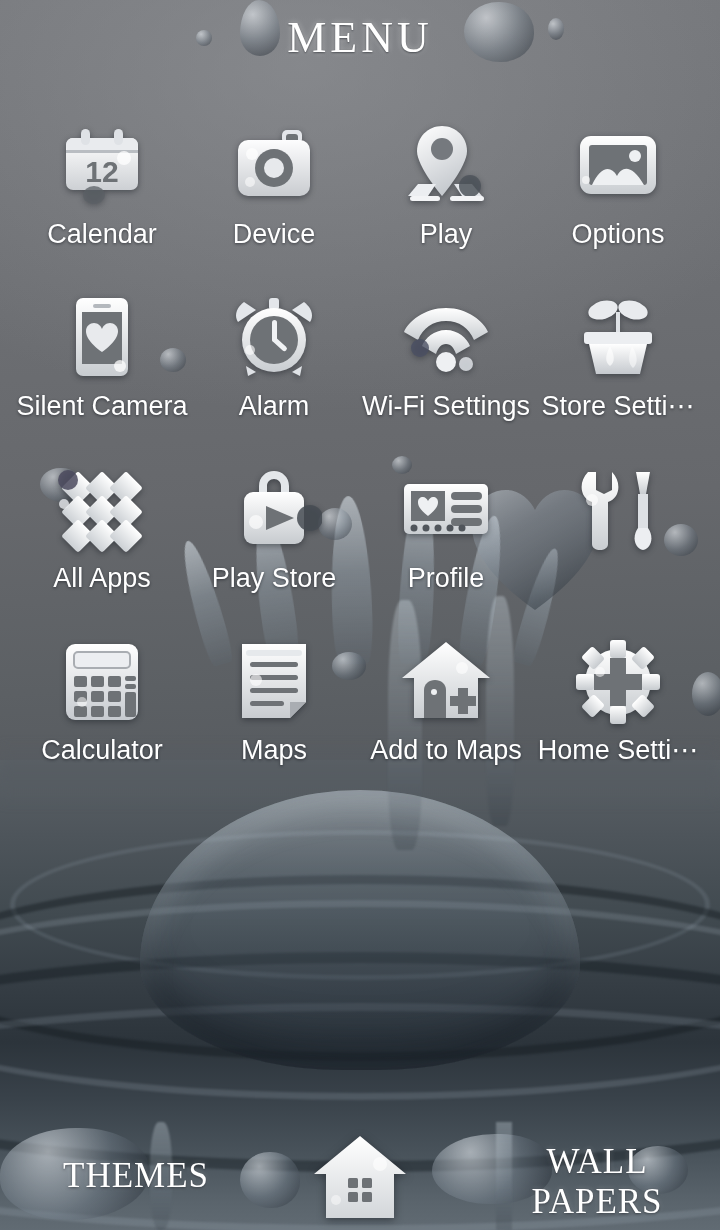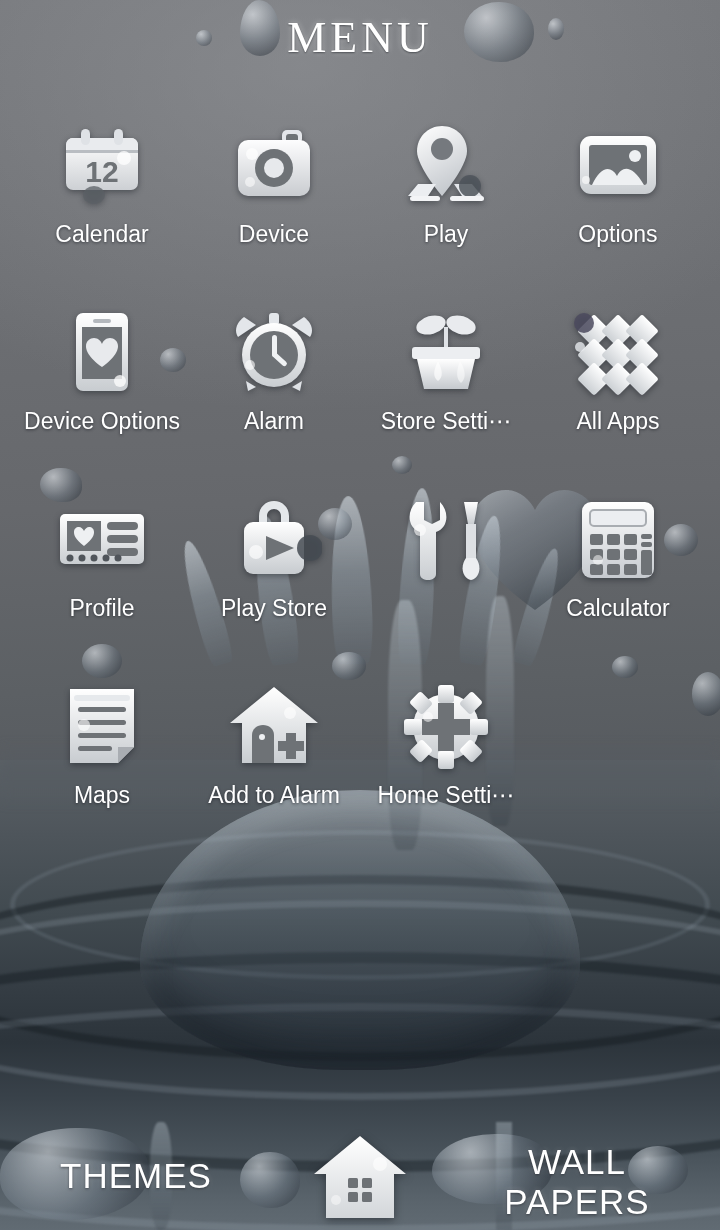--- a/index.html
+++ b/index.html
@@ -88,48 +88,48 @@
     font-size: 44px; line-height: 56px; letter-spacing: 4px;
     color: #ffffff;
     text-shadow: 0 1px 2px rgba(20,24,30,.55), 0 0 6px rgba(255,255,255,.35);
   }
 
   .grid {
     position: absolute; left: 0; top: 108px; width: 720px;
     display: grid;
     grid-template-columns: repeat(4, 172px);
     justify-content: center;
-    row-gap: 15px;
+    row-gap: 0;
   }
   .cell {
     width: 172px; height: 172px;
     display: flex; flex-direction: column; align-items: center; justify-content: flex-start;
     padding-top: 8px;
   }
   .ic { width: 96px; height: 96px; position: relative; }
   .ic svg { width: 96px; height: 96px; display: block;
             filter: drop-shadow(0 2px 3px rgba(18,22,28,.45)); }
   .lbl {
     margin-top: 8px;
-    font-size: 23px; line-height: 28px; color: #ffffff;
+    font-size: 27px; line-height: 28px; color: #ffffff;
     white-space: nowrap;
     text-shadow: 0 1px 3px rgba(18,22,28,.6);
   }
 
   
   .dock { position: absolute; left: 0; bottom: 0; width: 720px; height: 110px; }
   .dock-txt {
     position: absolute; bottom: 14px;
-    font-family: Liberation Sans, sans-serif;
+    font-family: Liberation Serif, serif;
     color: #ffffff;
     text-shadow: 0 1px 3px rgba(16,20,26,.6), 0 0 5px rgba(255,255,255,.25);
   }
   .themes { left: 30px; bottom: 34px; width: 212px; text-align: center;
             font-size: 35px; line-height: 40px; letter-spacing: 1px; }
-  .walls  { right: 28px; bottom: 8px; width: 230px; text-align: center;
+  .walls  { right: 8px; bottom: 8px; width: 230px; text-align: center;
             font-size: 35px; line-height: 40px; letter-spacing: 1px; }
   .home-btn { position: absolute; left: 310px; bottom: 8px; width: 100px; height: 92px; }
   .home-btn svg { width: 100px; height: 92px; display: block;
                   filter: drop-shadow(0 2px 4px rgba(16,20,26,.5)); }
 </style>
 </head>
 <body>
 
 <div id="bg">
   <div class="bg-sky"></div>
@@ -283,21 +283,21 @@
                 <stop offset="100%" stop-color="#c8ccd0"></stop>
               </linearGradient>
             </defs>
           <rect x="22" y="10" width="52" height="78" rx="7" fill="url(#g5)"></rect>
           <rect x="39" y="16" width="18" height="4" rx="2" fill="#b4b8bd"></rect>
           <rect x="28" y="24" width="40" height="52" fill="#6e7276"></rect>
           <path d="M48 64 C 34 54 32 47 32 43 C 32 38 36 35 40 35 C 44 35 47 38 48 41 C 49 38 52 35 56 35 C 60 35 64 38 64 43 C 64 47 62 54 48 64 Z" fill="#e8eaed"></path>
           <circle cx="66" cy="78" r="6" fill="#ffffff" opacity=".75"></circle>
         </svg>
       </div>
-      <div class="lbl">Device Options</div>
+      <div class="lbl">Silent Camera</div>
     </div>
 
     <div class="cell">
       <div class="ic">
         <svg viewBox="0 0 96 96">
           <defs>
               <linearGradient id="g6" x1="0" y1="0" x2="0" y2="1">
             <stop offset="0%" stop-color="#ffffff"></stop>
                 <stop offset="100%" stop-color="#c9cdd1"></stop>
               </linearGradient>
@@ -310,20 +310,38 @@
           <rect x="46" y="32" width="5" height="22" rx="2.5" fill="#f0f2f4"></rect>
           <rect x="46" y="50" width="5" height="18" rx="2.5" fill="#f0f2f4" transform="rotate(-48 48 52)"></rect>
           <path d="M20 78 L 30 84 L 22 88 Z" fill="#dfe2e6"></path>
           <path d="M76 78 L 66 84 L 74 88 Z" fill="#dfe2e6"></path>
           <circle cx="24" cy="62" r="5" fill="#ffffff" opacity=".6"></circle>
         </svg>
       </div>
       <div class="lbl">Alarm</div>
     </div>
 
+    <div class="cell">
+      <div class="ic">
+        <svg viewBox="0 0 96 96">
+          <defs>
+              <linearGradient id="g7" x1="0" y1="0" x2="0" y2="1">
+            <stop offset="0%" stop-color="#ffffff"></stop>
+                <stop offset="100%" stop-color="#c9cdd1"></stop>
+              </linearGradient>
+            </defs>
+          <path d="M48 20 C 26 20 10 34 6 44 L 20 52 C 25 40 35 33 48 33 C 61 33 71 40 76 52 L 90 44 C 86 34 70 20 48 20 Z" fill="url(#g7)"></path>
+          <path d="M48 42 C 36 42 27 50 24 58 L 38 66 C 40 60 43 56 48 56 C 53 56 56 60 58 66 L 72 58 C 69 50 60 42 48 42 Z" fill="url(#g7)"></path>
+          <circle cx="48" cy="74" r="10" fill="#eef0f2"></circle>
+          <circle cx="22" cy="60" r="9" fill="#4a4f63" opacity=".8"></circle>
+          <circle cx="68" cy="76" r="7" fill="#dfe3e8" opacity=".85"></circle>
+        </svg>
+      </div>
+      <div class="lbl">Wi-Fi Settings</div>
+    </div>
 
     <div class="cell">
       <div class="ic">
         <svg viewBox="0 0 96 96">
           <defs>
               <linearGradient id="g8" x1="0" y1="0" x2="0" y2="1">
             <stop offset="0%" stop-color="#ffffff"></stop>
                 <stop offset="100%" stop-color="#c5c9ce"></stop>
               </linearGradient>
             </defs>
@@ -364,58 +382,58 @@
           <circle cx="10" cy="44" r="5" fill="#e7eaee" opacity=".8"></circle>
         </svg>
       </div>
       <div class="lbl">All Apps</div>
     </div>
 
     <div class="cell">
       <div class="ic">
         <svg viewBox="0 0 96 96">
           <defs>
+              <linearGradient id="g10" x1="0" y1="0" x2="0" y2="1">
+            <stop offset="0%" stop-color="#ffffff"></stop>
+                <stop offset="100%" stop-color="#c7cbcf"></stop>
+              </linearGradient>
+            </defs>
+          <path d="M33 34 L 33 26 C 33 17 40 11 48 11 C 56 11 63 17 63 26 L 63 34 L 55 34 L 55 26 C 55 22 52 19 48 19 C 44 19 41 22 41 26 L 41 34 Z" fill="#e4e7ea"></path>
+          <rect x="18" y="32" width="60" height="52" rx="9" fill="url(#g10)"></rect>
+          <path d="M40 46 L 68 58 L 40 70 Z" fill="#6e7276"></path>
+          <circle cx="30" cy="62" r="7" fill="#ffffff" opacity=".65"></circle>
+          <circle cx="84" cy="58" r="13" fill="#454b52" opacity=".85"></circle>
+        </svg>
+      </div>
+      <div class="lbl">Play Store</div>
+    </div>
+
+    <div class="cell">
+      <div class="ic">
+        <svg viewBox="0 0 96 96">
+          <defs>
               <linearGradient id="g11" x1="0" y1="0" x2="0" y2="1">
             <stop offset="0%" stop-color="#ffffff"></stop>
                 <stop offset="100%" stop-color="#c9cdd1"></stop>
               </linearGradient>
             </defs>
           <rect x="6" y="24" width="84" height="50" rx="5" fill="url(#g11)"></rect>
           <rect x="13" y="31" width="34" height="30" fill="#6e7276"></rect>
           <path d="M30 56 C 21 49 20 45 20 42 C 20 39 22 37 25 37 C 27 37 29 39 30 41 C 31 39 33 37 35 37 C 38 37 40 39 40 42 C 40 45 39 49 30 56 Z" fill="#eef0f2"></path>
           <rect x="53" y="32" width="31" height="8" rx="4" fill="#6e7276"></rect>
           <rect x="53" y="45" width="31" height="8" rx="4" fill="#6e7276"></rect>
           <rect x="53" y="58" width="31" height="8" rx="4" fill="#6e7276"></rect>
           <circle cx="16" cy="68" r="3.5" fill="#50555b"></circle>
           <circle cx="28" cy="68" r="3.5" fill="#50555b"></circle>
           <circle cx="40" cy="68" r="3.5" fill="#50555b"></circle>
           <circle cx="52" cy="68" r="3.5" fill="#50555b"></circle>
           <circle cx="64" cy="68" r="3.5" fill="#50555b"></circle>
         </svg>
       </div>
       <div class="lbl">Profile</div>
-    </div>
-
-    <div class="cell">
-      <div class="ic">
-        <svg viewBox="0 0 96 96">
-          <defs>
-              <linearGradient id="g10" x1="0" y1="0" x2="0" y2="1">
-            <stop offset="0%" stop-color="#ffffff"></stop>
-                <stop offset="100%" stop-color="#c7cbcf"></stop>
-              </linearGradient>
-            </defs>
-          <path d="M33 34 L 33 26 C 33 17 40 11 48 11 C 56 11 63 17 63 26 L 63 34 L 55 34 L 55 26 C 55 22 52 19 48 19 C 44 19 41 22 41 26 L 41 34 Z" fill="#e4e7ea"></path>
-          <rect x="18" y="32" width="60" height="52" rx="9" fill="url(#g10)"></rect>
-          <path d="M40 46 L 68 58 L 40 70 Z" fill="#6e7276"></path>
-          <circle cx="30" cy="62" r="7" fill="#ffffff" opacity=".65"></circle>
-          <circle cx="84" cy="58" r="13" fill="#454b52" opacity=".85"></circle>
-        </svg>
-      </div>
-      <div class="lbl">Play Store</div>
     </div>
 
     <div class="cell">
       <div class="ic">
         <svg viewBox="0 0 96 96">
           <defs>
               <linearGradient id="g12" x1="0" y1="0" x2="0" y2="1">
             <stop offset="0%" stop-color="#ffffff"></stop>
                 <stop offset="100%" stop-color="#c9cdd1"></stop>
               </linearGradient>
@@ -493,21 +511,21 @@
                 <stop offset="100%" stop-color="#c9cdd1"></stop>
               </linearGradient>
             </defs>
           <path d="M48 10 L 92 46 L 80 46 L 80 86 L 16 86 L 16 46 L 4 46 Z" fill="url(#g15)"></path>
           <path d="M26 86 L 26 58 C 26 52 31 48 37 48 C 43 48 48 52 48 58 L 48 86 Z" fill="#6e7276"></path>
           <path d="M60 56 L 70 56 L 70 64 L 78 64 L 78 74 L 70 74 L 70 82 L 60 82 L 60 74 L 52 74 L 52 64 L 60 64 Z" fill="#6e7276"></path>
           <circle cx="36" cy="60" r="3" fill="#eef0f2"></circle>
           <circle cx="64" cy="36" r="6" fill="#ffffff" opacity=".6"></circle>
         </svg>
       </div>
-      <div class="lbl">Add to Alarm</div>
+      <div class="lbl">Add to Maps</div>
     </div>
 
     <div class="cell">
       <div class="ic">
         <svg viewBox="0 0 96 96">
           <defs>
               <linearGradient id="g16" x1="0" y1="0" x2="0" y2="1">
             <stop offset="0%" stop-color="#ffffff"></stop>
                 <stop offset="100%" stop-color="#c7cbcf"></stop>
               </linearGradient>

